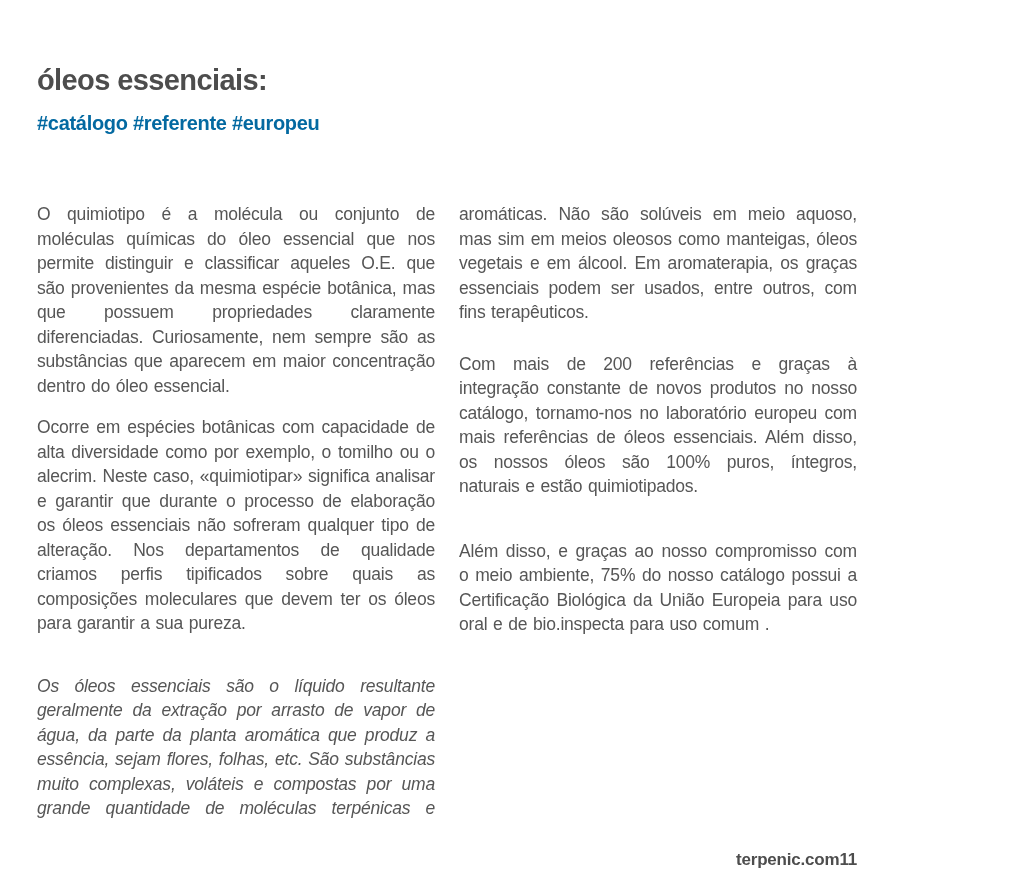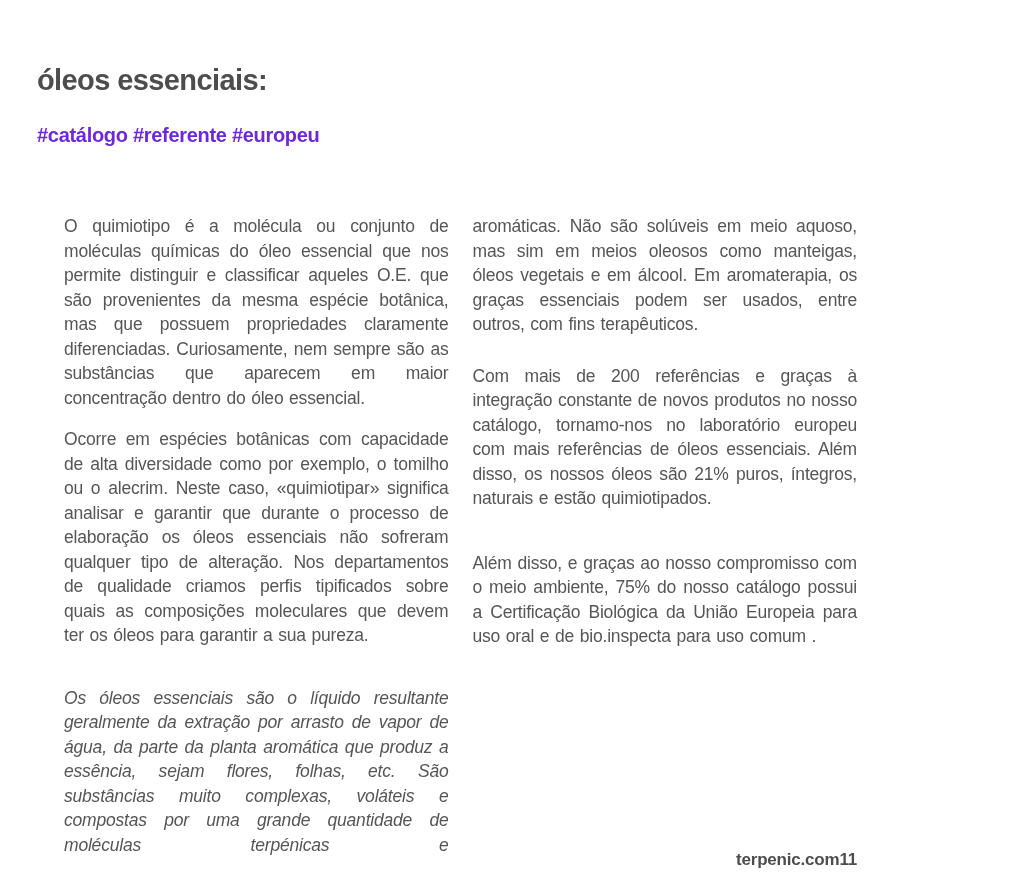--- a/index.html
+++ b/index.html
@@ -20,33 +20,32 @@
   
   .title {
     color: #4d4d4d;
     font-size: 29px;
     font-weight: 700;
     line-height: 36px;
     letter-spacing: -0.6px;
   }
   .title .t-line { display: block; }
   .hashtags {
-    margin-top: 24px;
-    color: #6d28d9;
+    margin-top: 12px;
+    color: #0369a1;
     font-size: 20px;
     font-weight: 700;
     letter-spacing: -0.3px;
     line-height: 26px;
   }
   
   .columns {
     display: flex;
     gap: 24px;
     margin-top: 66px;
-    margin-left: 27px;
   }
   .col {
     flex: 1 1 0;
     min-width: 0;
   }
   .para {
     color: #565656;
     font-size: 17.5px;
     line-height: 24.5px;
     letter-spacing: -0.2px;
@@ -88,21 +87,21 @@
 
   <main class="columns">
     <div class="col">
       <p class="para mb-17">O quimiotipo é a molécula ou conjunto de moléculas químicas do óleo essencial que nos permite distinguir e classificar aqueles O.E. que são provenientes da mesma espécie botânica, mas que possuem propriedades claramente diferenciadas. Curiosamente, nem sempre são as substâncias que aparecem em maior concentração dentro do óleo essencial.</p>
       <p class="para mb-38">Ocorre em espécies botânicas com capacidade de alta diversidade como por exemplo, o tomilho ou o alecrim. Neste caso, «quimiotipar» significa analisar e garantir que durante o processo de elaboração os óleos essenciais não sofreram qualquer tipo de alteração. Nos departamentos de qualidade criamos perfis tipificados sobre quais as composições moleculares que devem ter os óleos para garantir a sua pureza.</p>
       <p class="para justify-last">Os óleos essenciais são o líquido resultante geralmente da extração por arrasto de vapor de água, da parte da planta aromática que produz a essência, sejam flores, folhas, etc. São substâncias muito complexas, voláteis e compostas por uma grande quantidade de moléculas terpénicas e</p>
     </div>
 
     <div class="col">
       <p class="para mb-27">aromáticas. Não são solúveis em meio aquoso, mas sim em meios oleosos como manteigas, óleos vegetais e em álcool. Em aromaterapia, os graças essenciais podem ser usados, entre outros, com fins terapêuticos.</p>
-      <p class="para mb-40">Com mais de 200 referências e graças à integração constante de novos produtos no nosso catálogo, tornamo-nos no laboratório europeu com mais referências de óleos essenciais. Além disso, os nossos óleos são 21% puros, íntegros, naturais e estão quimiotipados.</p>
+      <p class="para mb-40">Com mais de 200 referências e graças à integração constante de novos produtos no nosso catálogo, tornamo-nos no laboratório europeu com mais referências de óleos essenciais. Além disso, os nossos óleos são 100% puros, íntegros, naturais e estão quimiotipados.</p>
       <p class="para">Além disso, e graças ao nosso compromisso com o meio ambiente, 75% do nosso catálogo possui a Certificação Biológica da União Europeia para uso oral e de bio.inspecta para uso comum .</p>
     </div>
   </main>
 
   <footer class="footer">
     <span class="site">terpenic.com</span>
     <span>11</span>
   </footer>
 
 </div>

